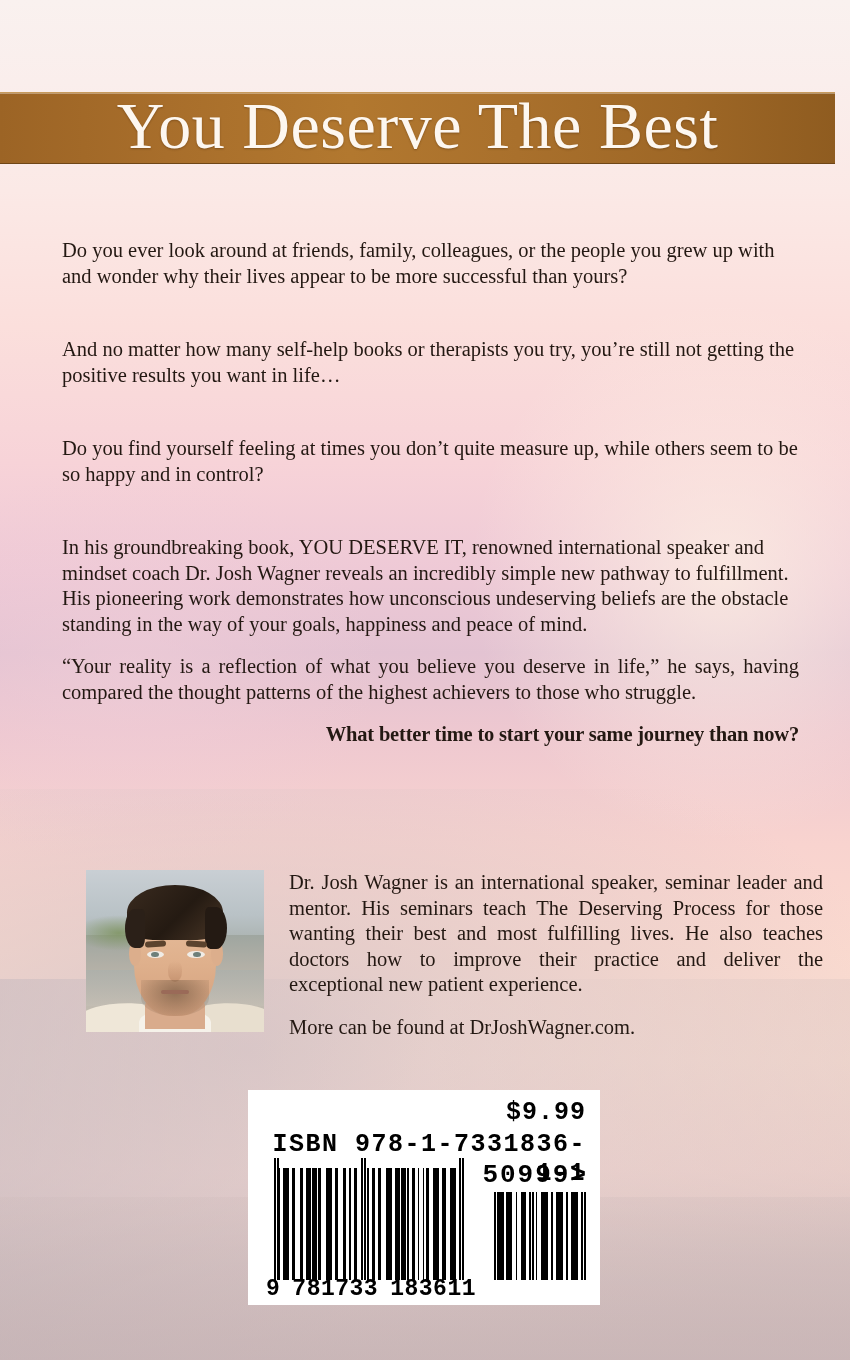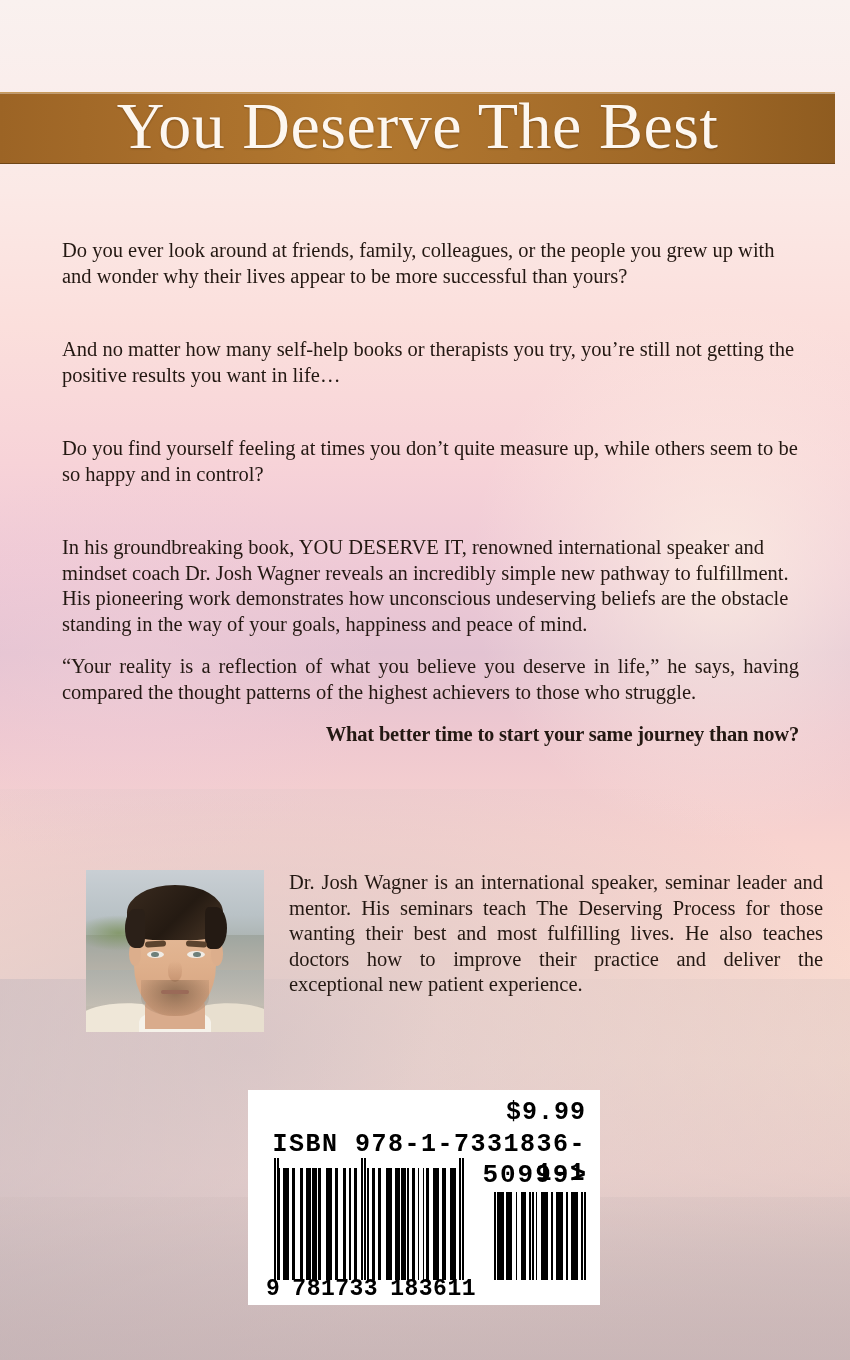--- a/index.html
+++ b/index.html
@@ -259,20 +259,21 @@
       <div class="ph-eye-l"></div>
       <div class="ph-eye-r"></div>
       <div class="ph-iris-l"></div>
       <div class="ph-iris-r"></div>
       <div class="ph-nose"></div>
       <div class="ph-beard"></div>
       <div class="ph-mouth"></div>
     </div>
     <div class="author-text">
       <p>Dr. Josh Wagner is an international speaker, seminar leader and mentor. His seminars teach The Deserving Process for those wanting their best and most fulfilling lives. He also teaches doctors how to improve their practice and deliver the exceptional new patient experience.</p>
+      <p class="last">More can be found at DrJoshWagner.com.</p>
     </div>
   </div>
 
   <div class="barcode-box">
     <div class="bc-price">$9.99</div>
     <div class="bc-isbn">ISBN 978-1-7331836-1-1</div>
     <div class="bc-addon-digits">50999&gt;</div>
     <div class="bc-main" id="bc-main">
         <span class="bar" style="width: 2px; height: 122px; background: rgb(0, 0, 0);"></span>
         <span class="bar" style="width: 2px; height: 122px; background: transparent;"></span>

